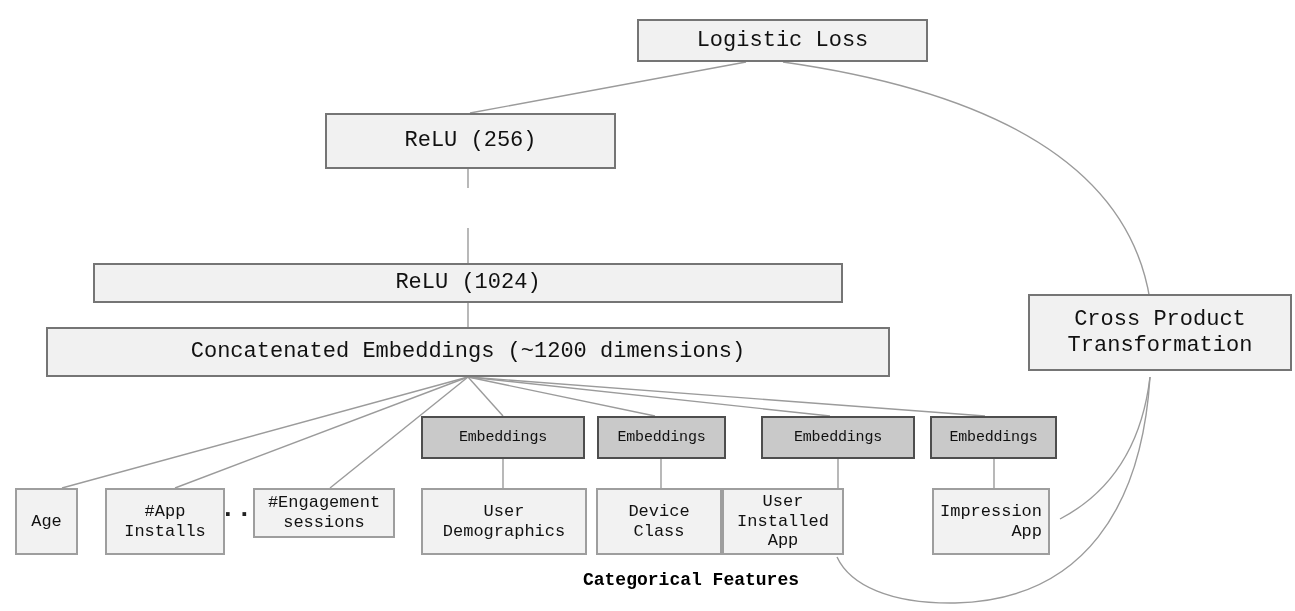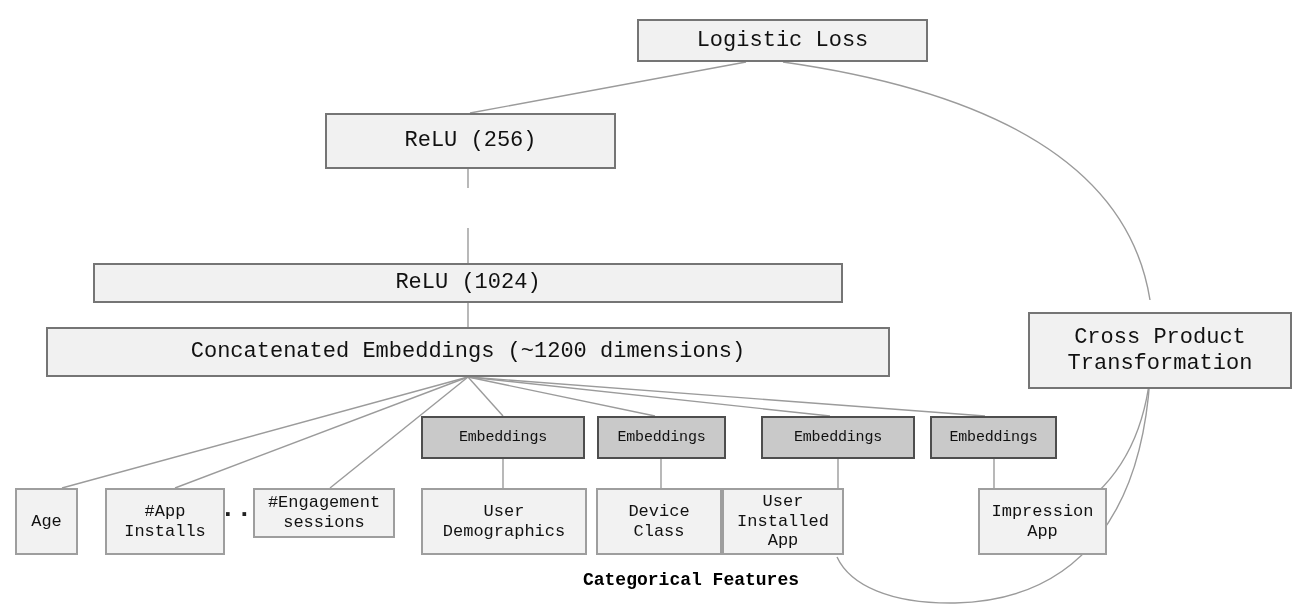--- a/index.html
+++ b/index.html
@@ -39,32 +39,32 @@
     border:2px solid var(--embedding-box-border);
     font-size:15px;
     letter-spacing:-0.2px;
   }
   
   .n-logistic  {left:637px; top:19px;  width:291px; height:43px;}
   .n-relu256   {left:304px; top:113px; width:291px; height:56px;margin-left:21px;}
   .n-relu512   {left:210px; top:188px; width:516px; height:40px;}
   .n-relu1024  {left:93px;  top:263px; width:750px; height:40px;}
   .n-concat    {left:46px;  top:327px; width:844px; height:50px;}
-  .n-crossprod {left:1028px;top:312px; width:264px; height:77px;}
+  .n-crossprod {left:1028px;top:294px; width:264px; height:77px;}
   .n-emb1{left:421px;top:416px;width:164px;height:43px;}
   .n-emb2{left:597px;top:416px;width:129px;height:43px;}
   .n-emb3{left:761px;top:416px;width:154px;height:43px;}
   .n-emb4{left:930px;top:416px;width:127px;height:43px;}
   .n-age       {left:15px; top:488px;width:63px; height:67px;}
   .n-appinst   {left:105px;top:488px;width:120px;height:67px;}
   .n-engage    {left:253px;top:488px;width:142px;height:50px;}
   .n-userdemo  {left:421px;top:488px;width:166px;height:67px;}
   .n-devclass  {left:596px;top:488px;width:126px;height:67px;}
   .n-userapp   {left:722px;top:488px;width:122px;height:67px;}
-  .n-imprapp   {left:978px;top:488px;width:129px;height:67px;}
+  .n-imprapp   {left:932px;top:488px;width:118px;height:67px;text-align:right;}
   .dots{
     position:absolute;font-size:26px;font-weight:bold;color:#222;
     line-height:30px;letter-spacing:1px;text-align:center;
   }
   .dots-1{left:220px;top:494px;width:36px;}
   .dots-2{left:725px;top:494px;width:36px;}
   .group-label{
     position:absolute;top:570px;width:240px;
     font-size:18px;font-weight:bold;text-align:center;color:#000;
   }

